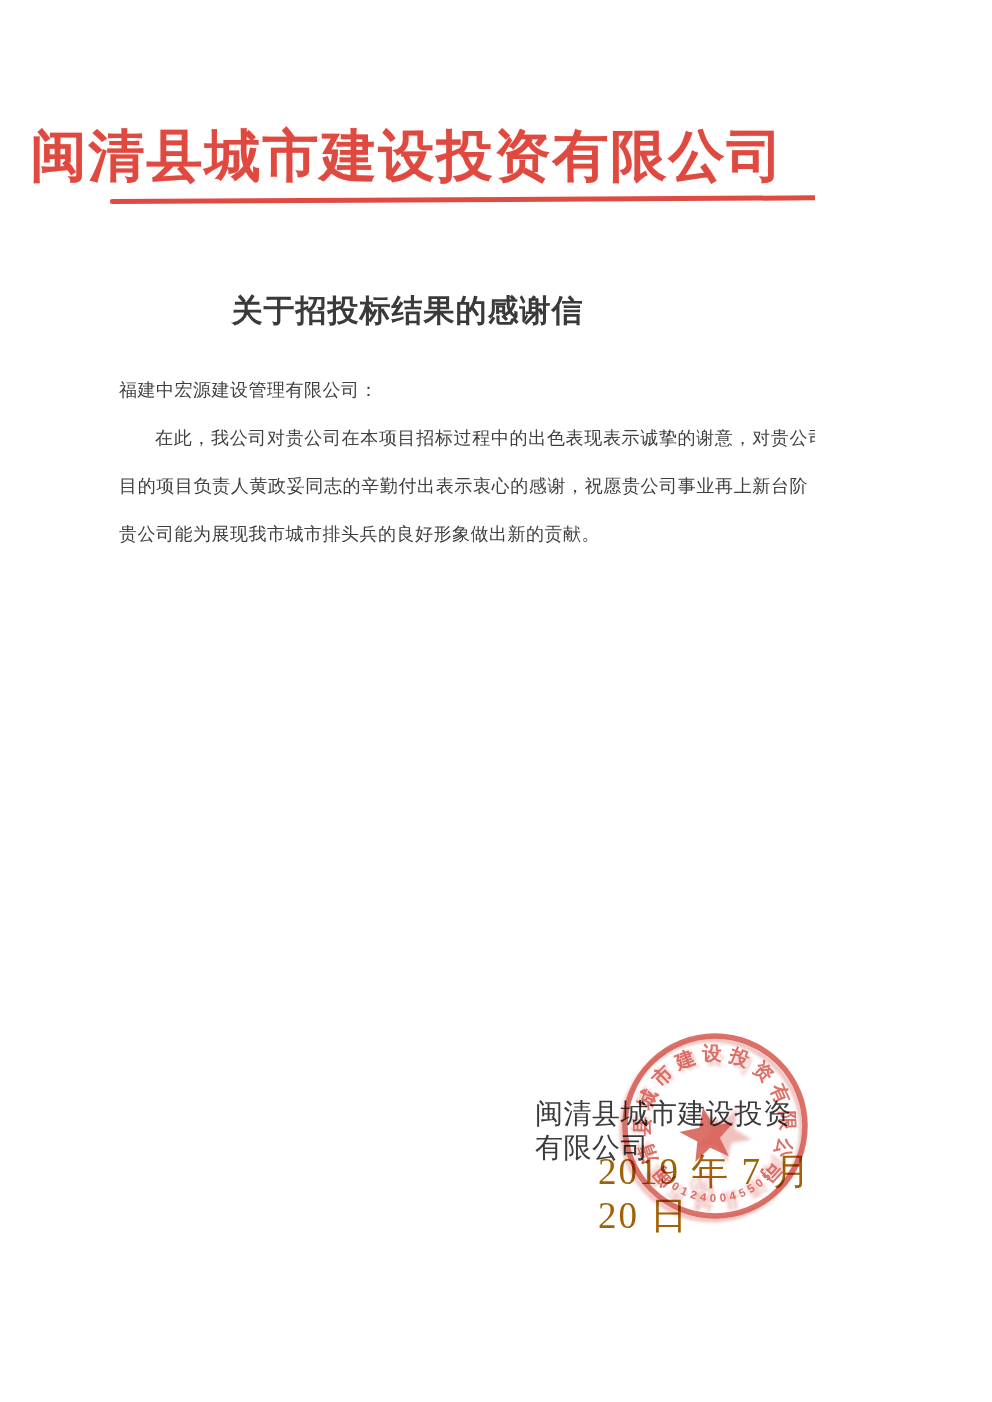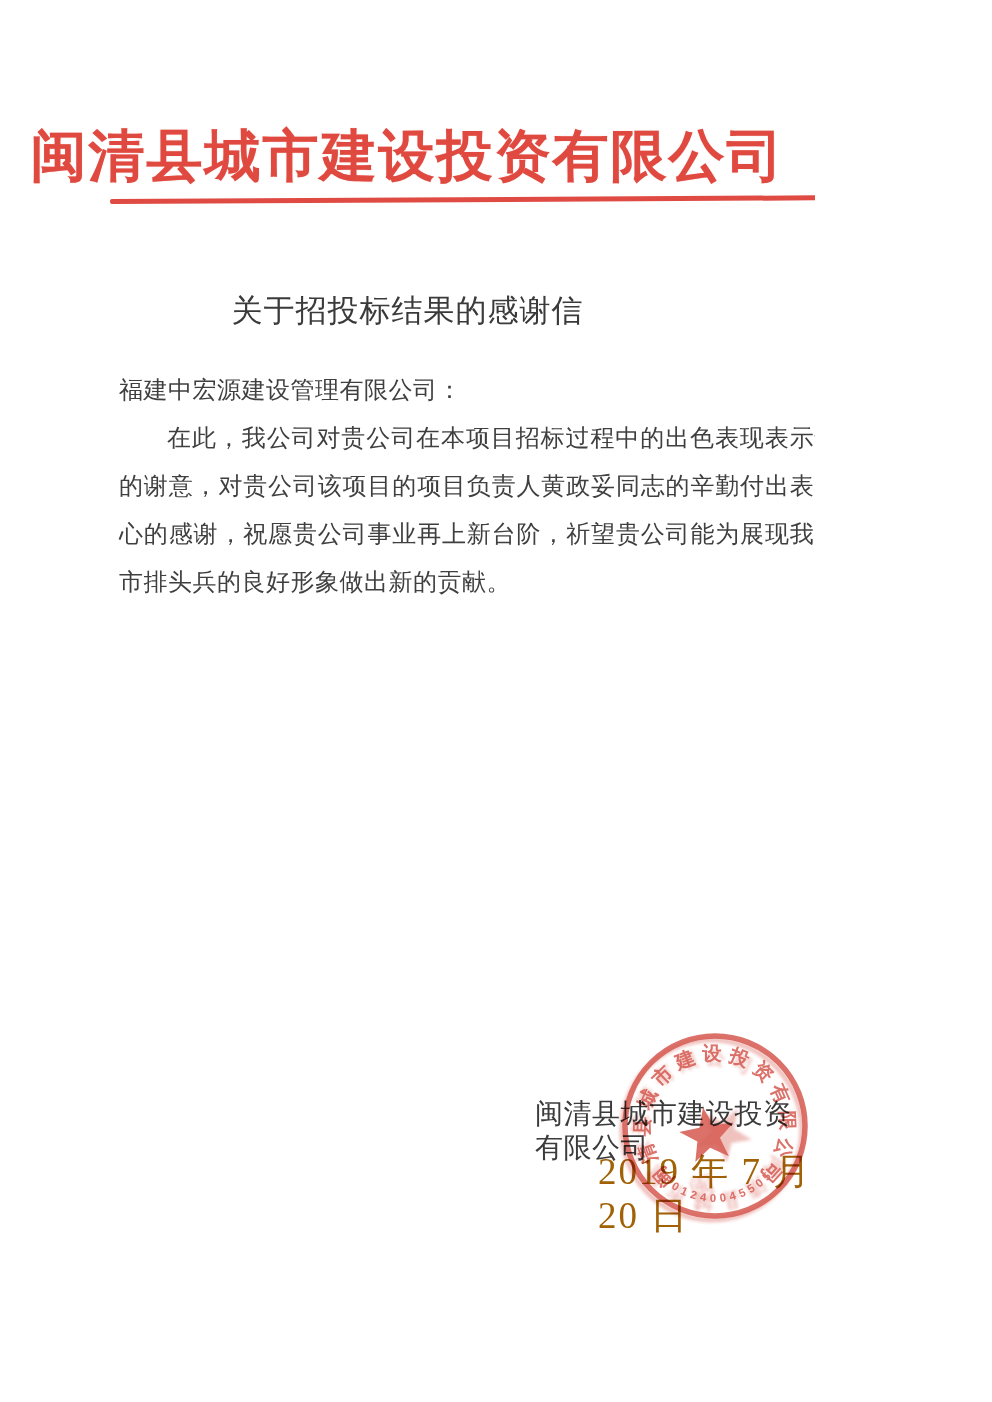--- a/index.html
+++ b/index.html
@@ -30,28 +30,28 @@
     position:absolute;left:110px;top:197px;
     width:780px;height:5px;
     background:var(--red-rule,#df4a42);
     transform:rotate(-0.3deg);
     border-radius:2px;
   }
   .doc-title{
     position:absolute;top:291px;left:0;width:100%;
     text-align:center;
     font-family:"Liberation Sans","DejaVu Sans",sans-serif;
-    font-weight:400;
+    font-weight:700;
     font-size:31px;line-height:1.3;
     letter-spacing:1px;
     color:#3a3a3a;
   }
   .letter-body{
     position:absolute;left:119px;top:366px;width:745px;
-    font-size:24px;line-height:48px;
+    font-size:18px;line-height:48px;
     letter-spacing:0.5px;
     color:var(--ink,#3f3f3f);
     text-align:justify;
     text-justify:inter-ideograph;
   }
   .letter-body p{margin:0;}
   .letter-body p.indent{text-indent:2em;}
   .signature{
     position:absolute;left:535px;top:1097px;
     font-size:28px;line-height:1.2;

